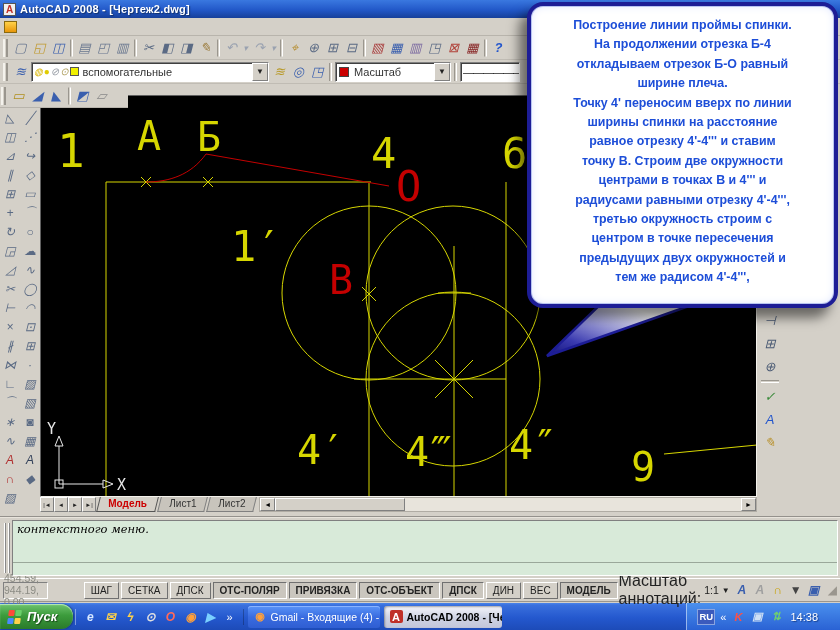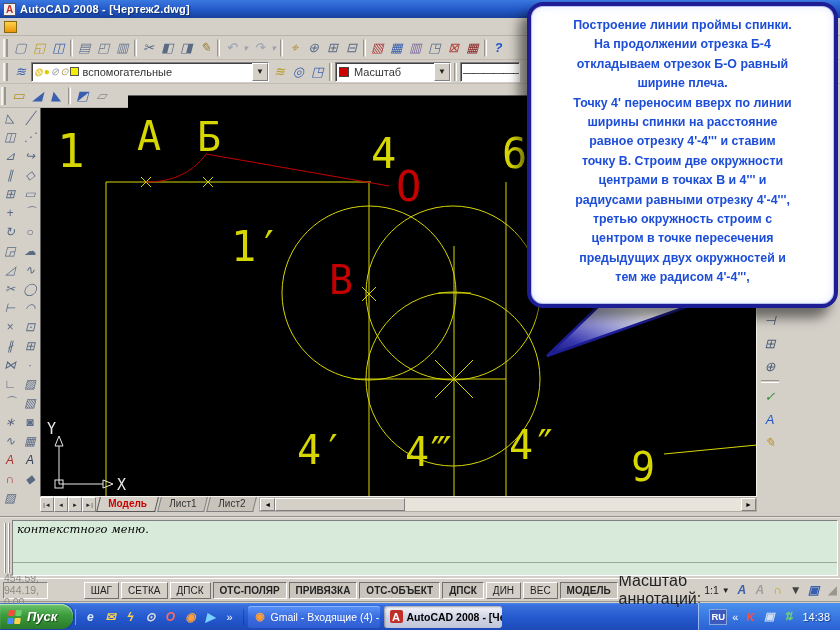--- a/index.html
+++ b/index.html
@@ -123,21 +123,21 @@
     font-size:12px; font-weight:bold; }
   .qlmore { color:#fff; font-size:11px; padding:0 4px; }
   .taskbtn { height:22px; margin-left:4px; display:flex; align-items:center; gap:4px;
     padding:0 6px; border-radius:3px; font-size:10.5px; white-space:nowrap; overflow:hidden; }
   .taskbtn.inactive { width:132px; background:linear-gradient(180deg,#5a94f8,#3a6ce0 50%,#2f5ed2);
     color:#fff; box-shadow:inset 0 1px 0 #8ab4ff; }
   .taskbtn.active { width:118px; background:linear-gradient(180deg,#f6f6fc,#d0d4e4 50%,#c2c6da);
     color:#000; font-weight:bold; box-shadow:inset 1px 1px 2px rgba(0,0,0,.35); }
   .ticon { width:13px; height:13px; display:flex; align-items:center; justify-content:center;
     font-size:11px; font-weight:bold; flex:none; }
-  .tray { margin-left:auto; height:27px; display:flex; align-items:center; gap:5px; padding:0 10px 0 10px;
+  .tray { margin-left:auto; height:27px; display:flex; align-items:center; gap:5px; padding:0 22px 0 10px;
     background:linear-gradient(180deg,#4a90ee,#2a62d4); border-left:1px solid rgba(255,255,255,.5); }
   .langbox { width:18px; height:16px; background:#3b5bbd; border:1px solid #8aa4e0; color:#fff;
     font-size:9.5px; font-weight:bold; display:flex; align-items:center; justify-content:center; }
   .traychev { color:#fff; font-size:11px; }
   .trayicon { width:14px; height:14px; display:flex; align-items:center; justify-content:center;
     font-size:11px; font-weight:bold; }
   .clock { color:#fff; font-size:11px; margin-left:2px; text-shadow:1px 1px 1px #17408f; }
 
   
   .callout { position:absolute; left:527px; top:2px; width:311px; height:306px; z-index:50;

